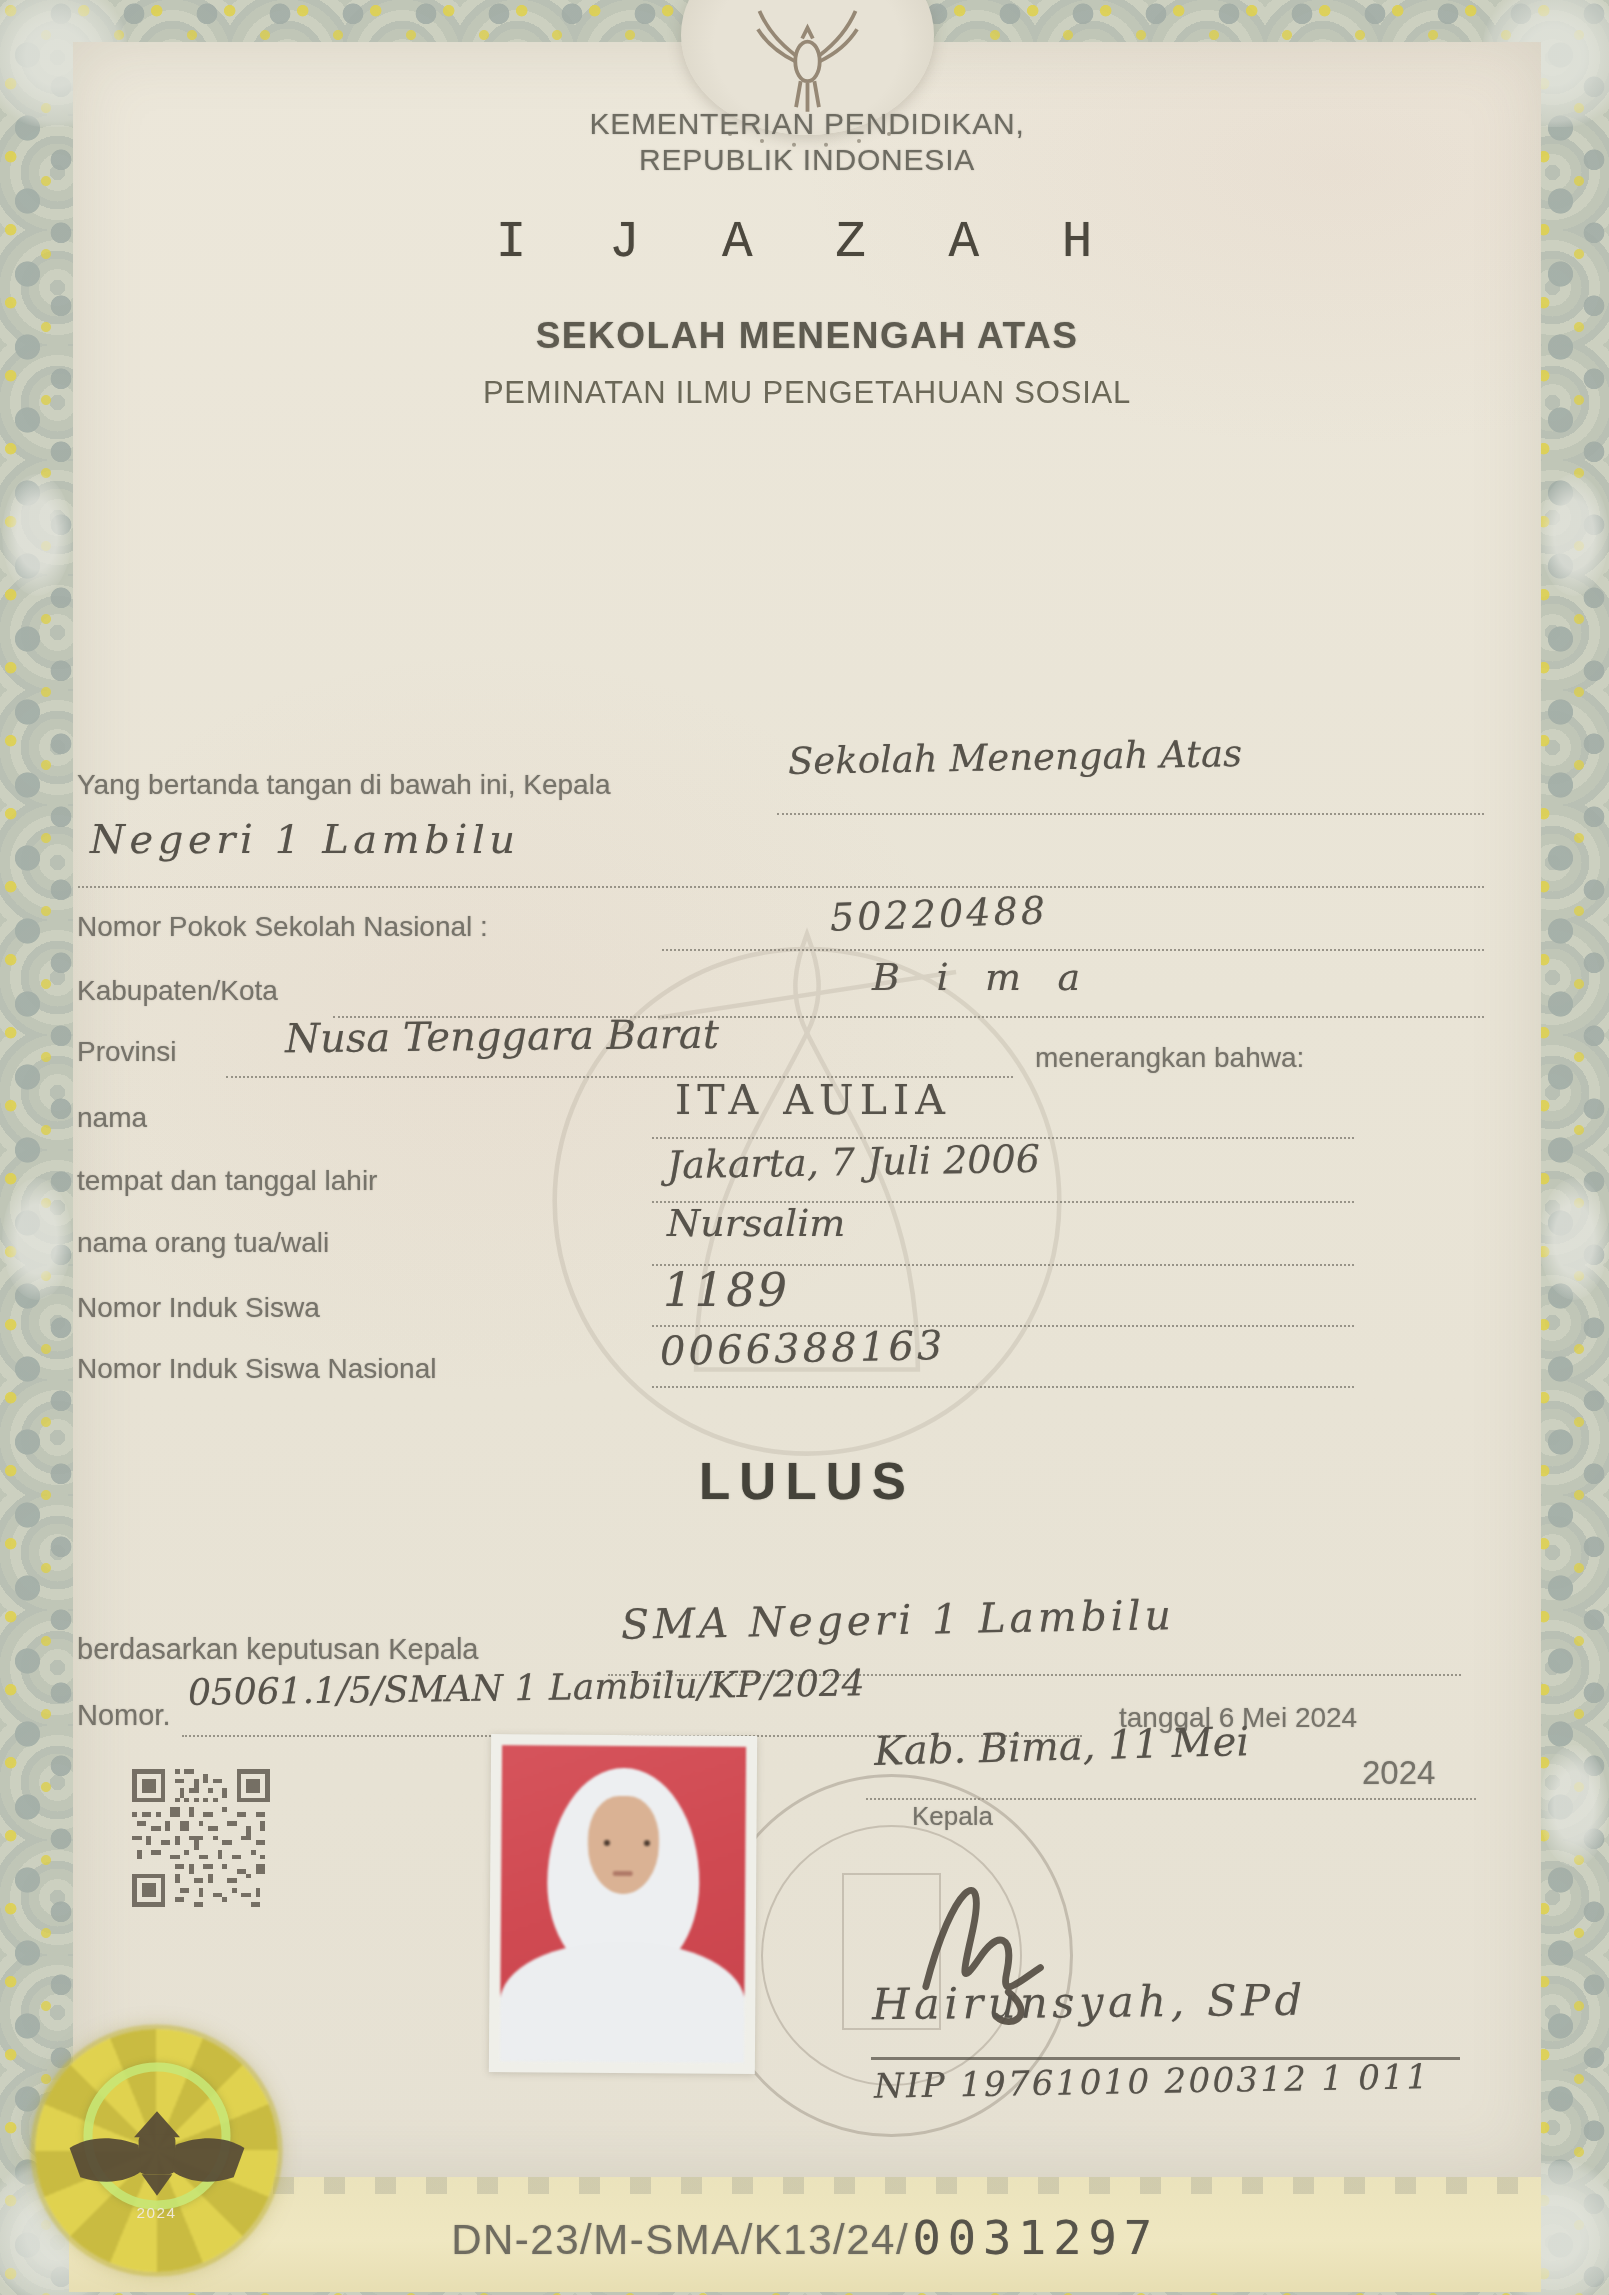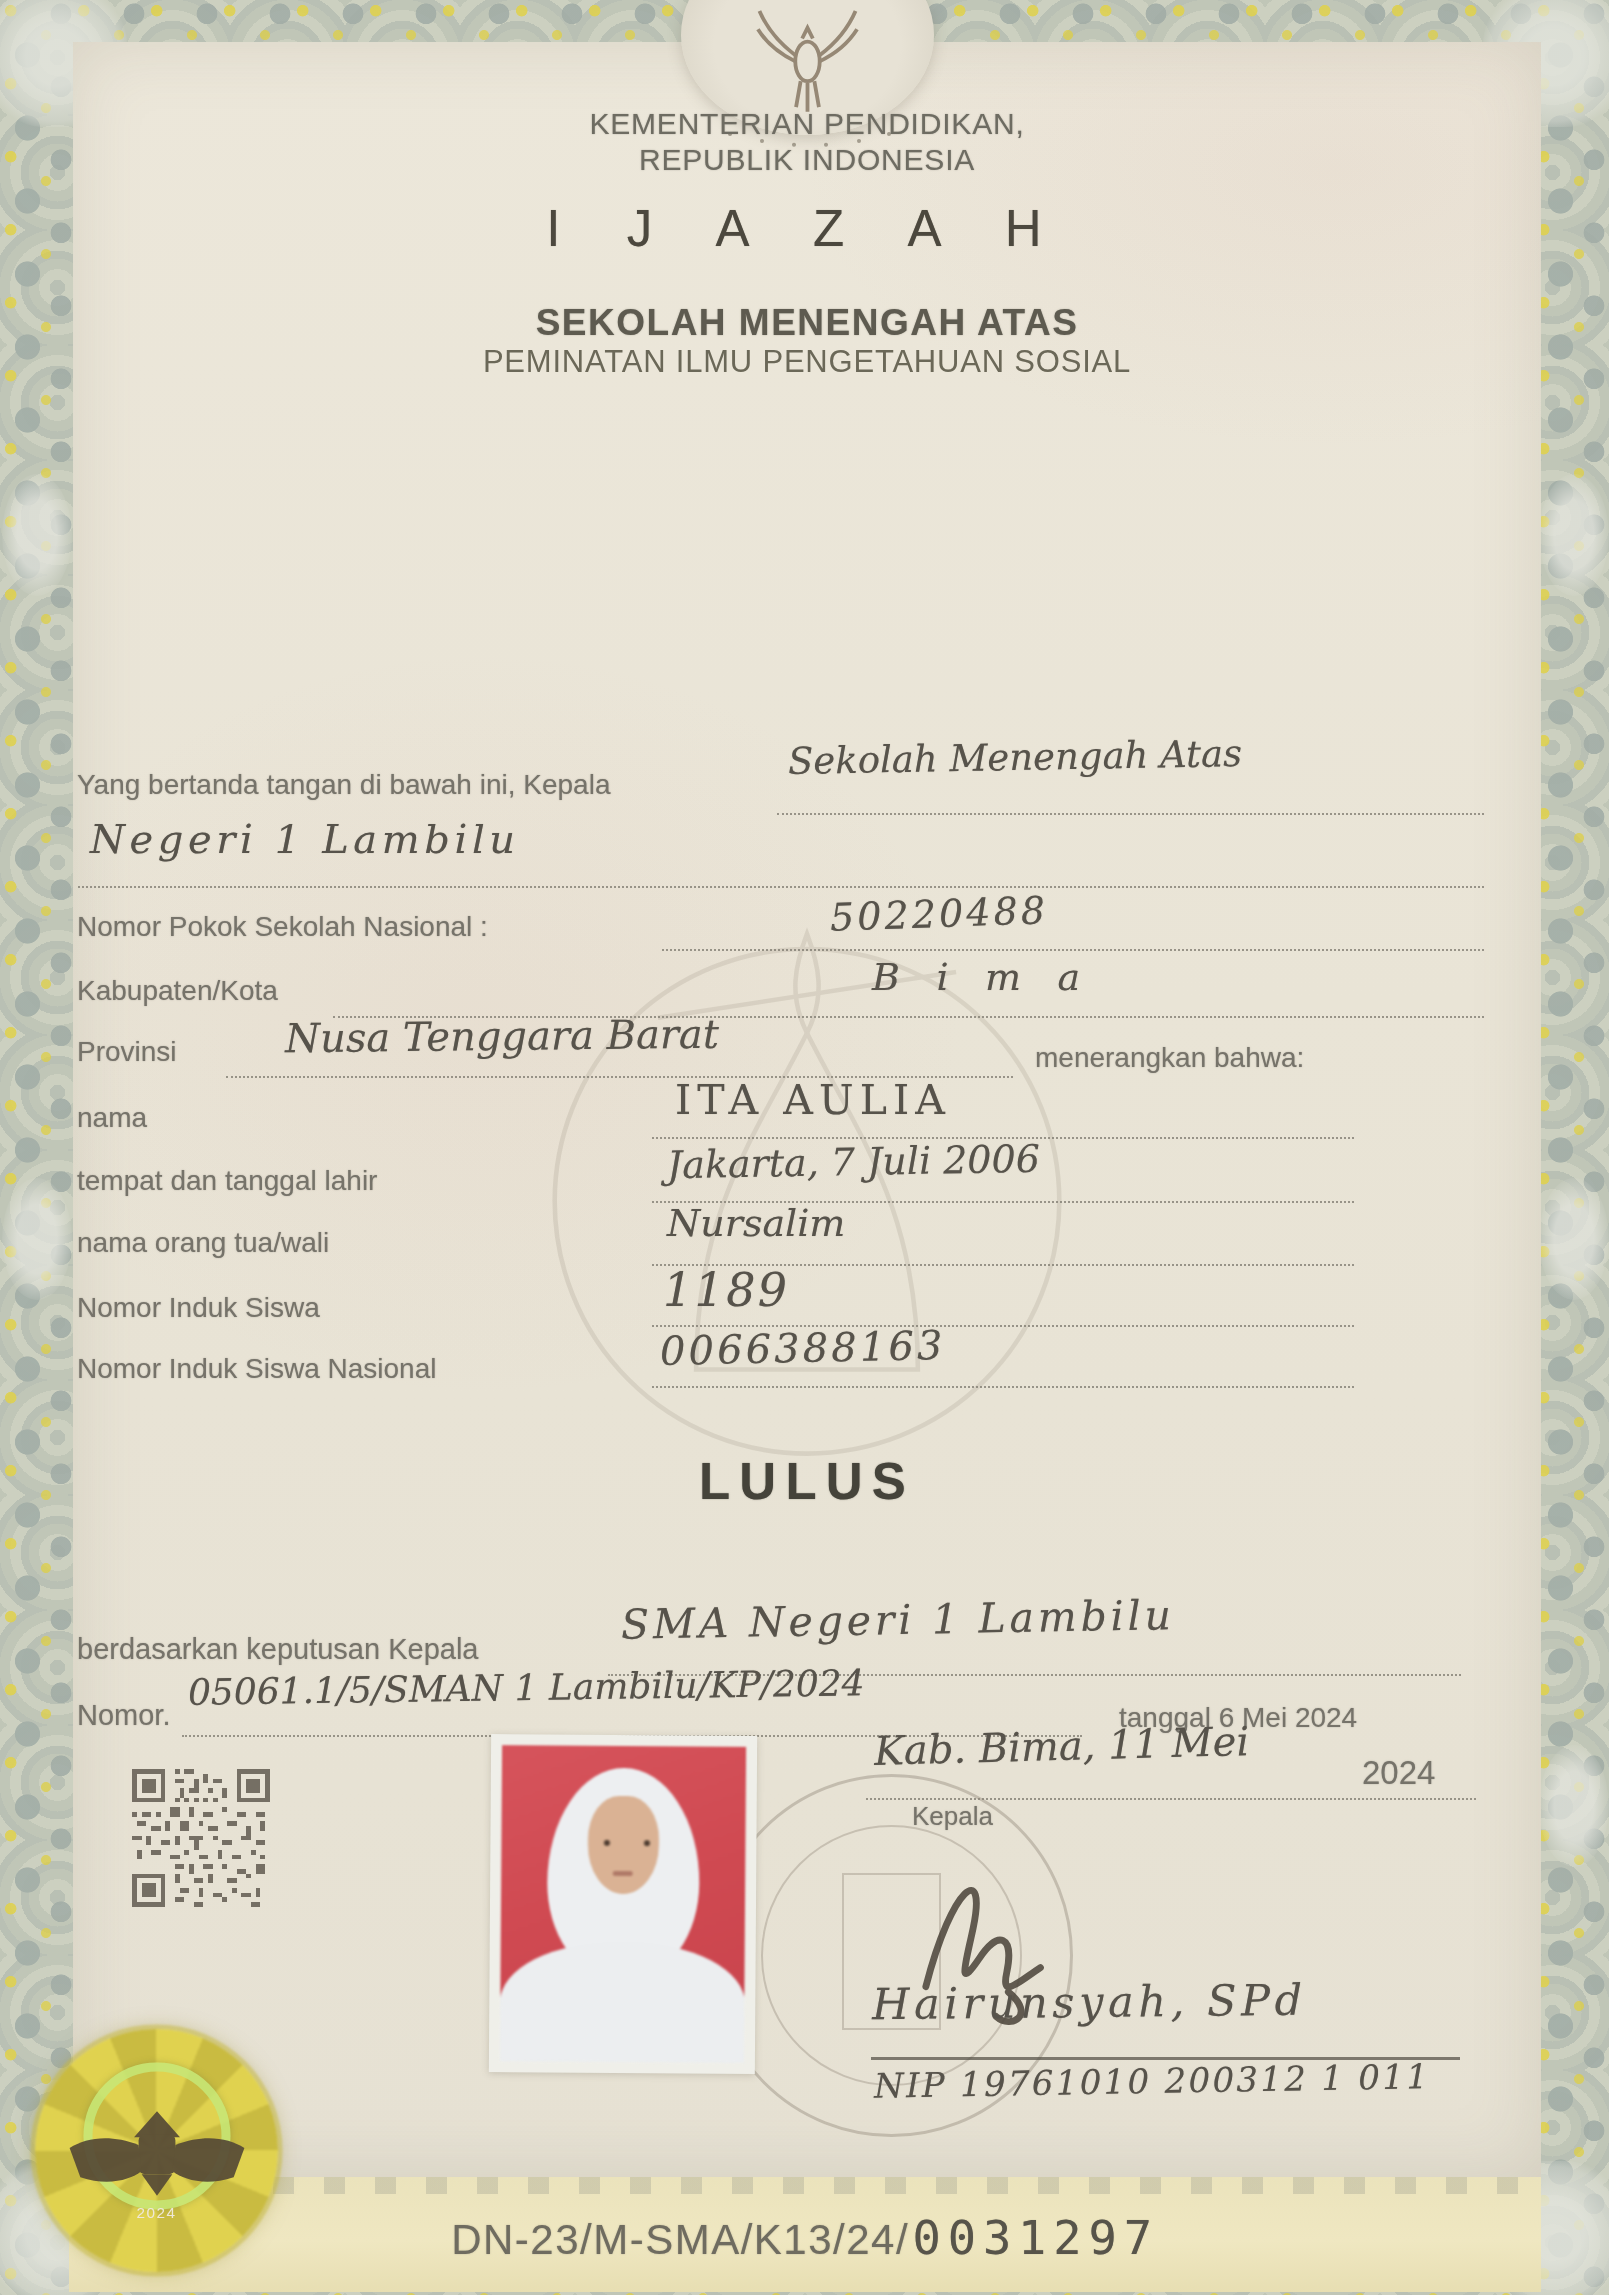--- a/index.html
+++ b/index.html
@@ -43,25 +43,25 @@
                129px 6.9px rgba(95,88,72,.5),159px 0 rgba(95,88,72,.5);}
   
   .print{color:#76736a;text-shadow:0 0 1.5px rgba(118,115,106,.55);}
   .hand{font-family:"DejaVu Serif",serif;font-style:italic;color:#57534b;
         text-shadow:0 0 0.8px rgba(87,83,75,.5);white-space:nowrap;}
   .abs{position:absolute;z-index:4;}
   .dotline{position:absolute;z-index:3;height:0;border-bottom:2.3px dotted rgba(124,120,110,.75);}
   .header-block{position:absolute;left:73px;top:106px;width:1468px;text-align:center;z-index:4;}
   .ministry{font-size:30px;line-height:36px;letter-spacing:0.8px;color:#6e6c62;
             text-shadow:0 0 1.5px rgba(110,108,98,.55);}
-  .ijazah{margin-top:21px;font-family:Liberation Sans, sans-serif;font-size:51px;letter-spacing:26px;
+  .ijazah{margin-top:36px;font-family:Liberation Mono, monospace;font-size:51px;letter-spacing:26px;
           color:#4c483e;text-shadow:0 0 0.8px rgba(76,72,62,.6);}
   .school-level{margin-top:44px;font-size:37px;font-weight:bold;letter-spacing:1.5px;color:#5e5b50;
           text-shadow:0 0 1.5px rgba(94,91,80,.5);}
-  .program{margin-top:0;font-size:31px;letter-spacing:0.8px;color:#6b6858;}
+  .program{margin-top:18px;font-size:31px;letter-spacing:0.8px;color:#6b6858;}
   .ajaran{margin-top:7.7px;font-size:28px;color:#6b6858;}
   .lulus{position:absolute;left:73px;top:1452px;width:1468px;text-align:center;z-index:4;
          font-size:51px;font-weight:bold;letter-spacing:9.2px;color:#45433a;
          text-shadow:0 0 1.5px rgba(69,67,58,.55);}
   .label{font-size:28px;}
   
   .watermark{position:absolute;left:505px;top:880px;width:604px;height:612px;z-index:3;opacity:.13;}
   
   .stamp{position:absolute;left:710px;top:1774px;width:363px;height:363px;z-index:4;opacity:.8;}
   .stamp .c1{position:absolute;inset:0;border-radius:50%;border:3.1px solid rgba(141,131,117,.5);}

